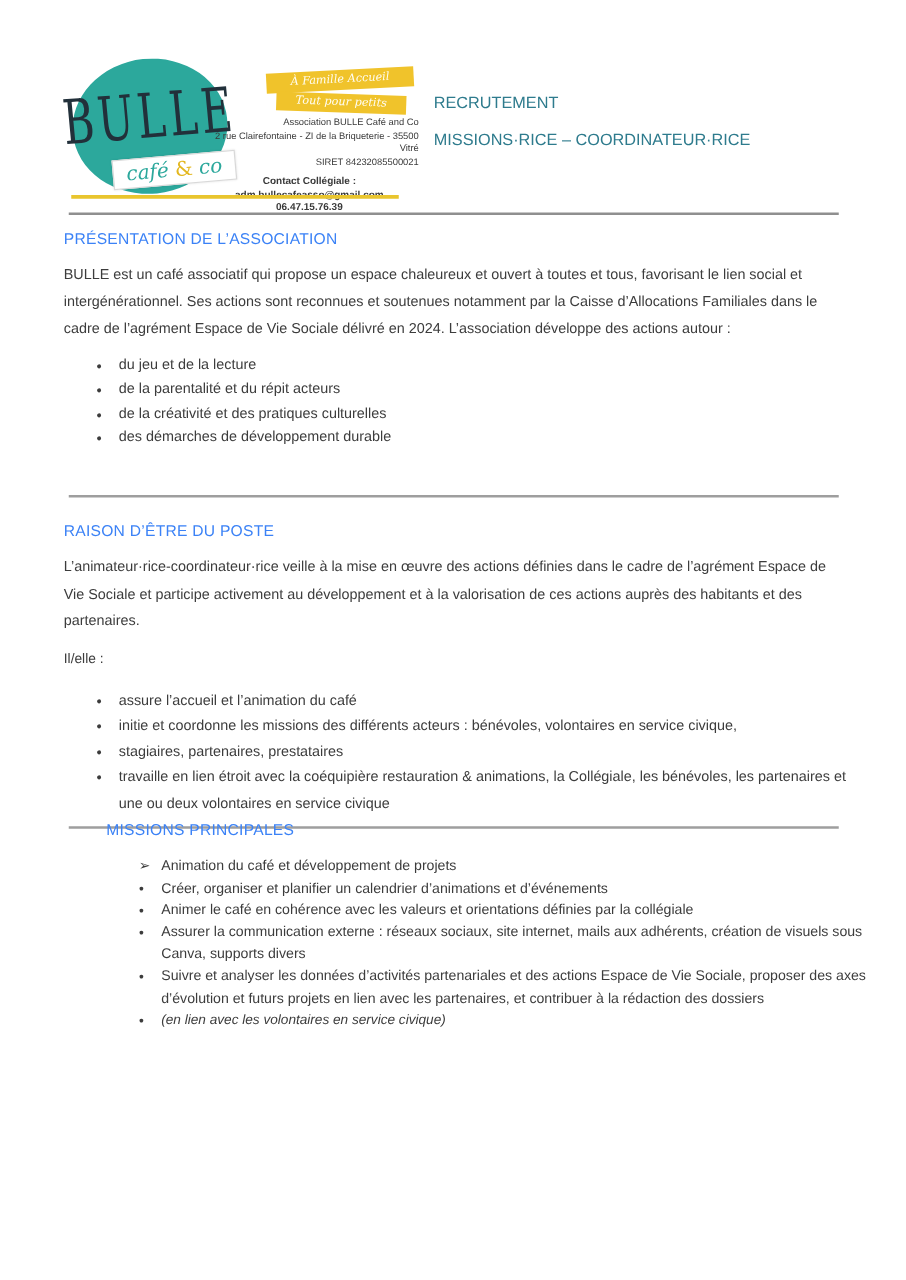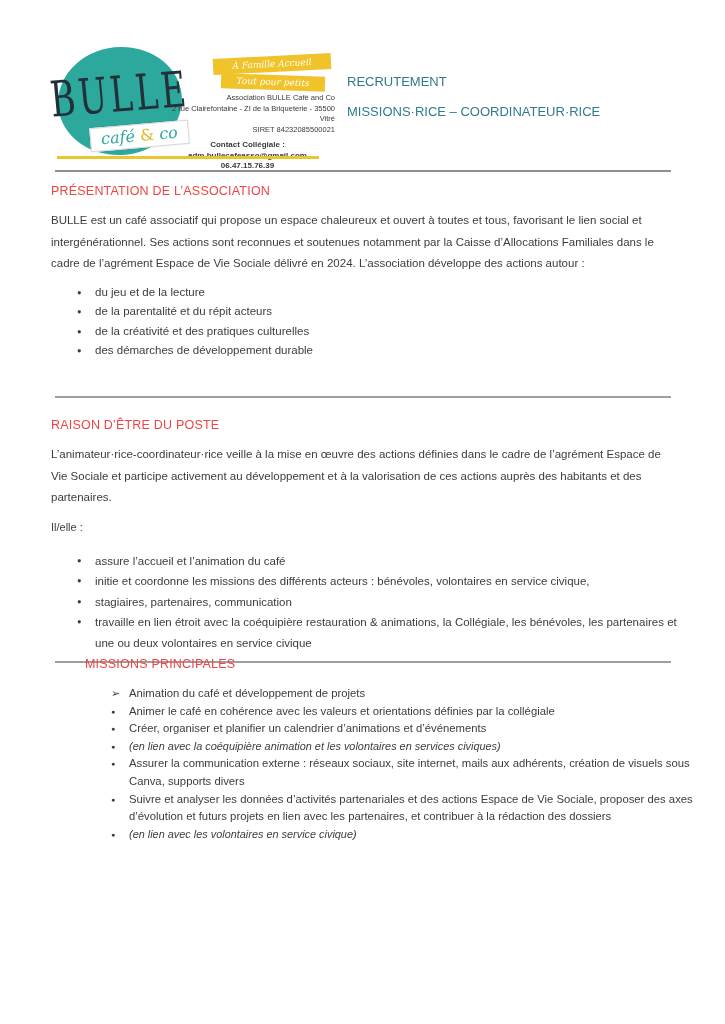--- a/index.html
+++ b/index.html
@@ -58,21 +58,21 @@
   
   .divider{position:absolute;left:55px;width:616px;height:2px;background:#9e9e9e;}
   .d1{top:170px;background:#8f8f8f;}
   .d2{top:396px;}
   .d3{top:661px;}
   
   .sec{position:absolute;left:51px;width:628px;}
   .sec1{top:184px;}
   .sec2{top:418px;}
   .sec3{top:657px;margin-left:34px;}
-  .heading{font-size:12.5px;color:#ef4444;font-weight:normal;margin:0;letter-spacing:0.2px;}
+  .heading{font-size:12.5px;color:#3b82f6;font-weight:normal;margin:0;letter-spacing:0.2px;}
   .para{font-size:11.5px;line-height:21.5px;margin:12px 0 0 0;color:#3c3c3c;}
   .intro{font-size:11px;line-height:21px;margin:8px 0 0 0;color:#3c3c3c;}
   .blist{margin:8px 0 0 0;}
   .b-item{display:flex;font-size:11.5px;line-height:19.5px;color:#3c3c3c;}
   .sec2 .blist{margin-top:13px;}
   .sec2 .b-item{line-height:20.5px;}
   .sec3 .blist{margin-top:14px;}
   .sec3 .b-item{font-size:11.3px;line-height:17.6px;}
   .b-item .marker{
     margin-left:26px;width:18px;flex:none;
@@ -152,58 +152,54 @@
       <div class="b-item">
         <span class="marker">●</span>
         <span class="txt">assure l’accueil et l’animation du café</span>
       </div>
       <div class="b-item">
         <span class="marker">●</span>
         <span class="txt">initie et coordonne les missions des différents acteurs : bénévoles, volontaires en service civique,</span>
       </div>
       <div class="b-item">
         <span class="marker">●</span>
-        <span class="txt">stagiaires, partenaires, communication</span>
+        <span class="txt">stagiaires, partenaires, prestataires</span>
       </div>
       <div class="b-item">
         <span class="marker">●</span>
         <span class="txt">travaille en lien étroit avec la coéquipière restauration &amp; animations, la Collégiale, les bénévoles, les partenaires et une ou deux volontaires en service civique</span>
       </div>
     </div>
   </div>
 
   <div class="divider d3"></div>
 
   <div class="sec sec3">
     <h2 class="heading">MISSIONS PRINCIPALES</h2>
     <div class="blist">
       <div class="b-item arrow">
         <span class="marker">➢</span>
         <span class="txt">Animation du café et développement de projets</span>
       </div>
       <div class="b-item">
         <span class="marker">●</span>
+        <span class="txt">Créer, organiser et planifier un calendrier d’animations et d’événements</span>
+      </div>
+      <div class="b-item">
+        <span class="marker">●</span>
         <span class="txt">Animer le café en cohérence avec les valeurs et orientations définies par la collégiale</span>
       </div>
       <div class="b-item">
         <span class="marker">●</span>
-        <span class="txt">Créer, organiser et planifier un calendrier d’animations et d’événements</span>
+        <span class="txt">Assurer la communication externe : réseaux sociaux, site internet, mails aux adhérents, création de visuels sous Canva, supports divers</span>
+      </div>
+      <div class="b-item">
+        <span class="marker">●</span>
+        <span class="txt">Suivre et analyser les données d’activités partenariales et des actions Espace de Vie Sociale, proposer des axes d’évolution et futurs projets en lien avec les partenaires, et contribuer à la rédaction des dossiers</span>
       </div>
       <div class="b-item italic">
         <span class="marker">●</span>
-        <span class="txt">(en lien avec la coéquipière animation et les volontaires en services civiques)</span>
-      </div>
-      <div class="b-item">
-        <span class="marker">●</span>
-        <span class="txt">Assurer la communication externe : réseaux sociaux, site internet, mails aux adhérents, création de visuels sous Canva, supports divers</span>
-      </div>
-      <div class="b-item">
-        <span class="marker">●</span>
-        <span class="txt">Suivre et analyser les données d’activités partenariales et des actions Espace de Vie Sociale, proposer des axes d’évolution et futurs projets en lien avec les partenaires, et contribuer à la rédaction des dossiers</span>
-      </div>
-      <div class="b-item italic">
-        <span class="marker">●</span>
         <span class="txt">(en lien avec les volontaires en service civique)</span>
       </div>
     </div>
   </div>
 
 </div>
 
 </body></html>

